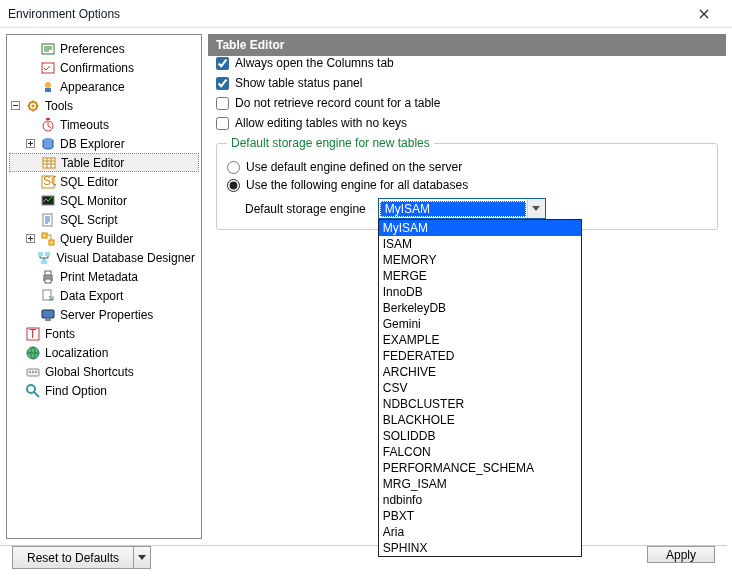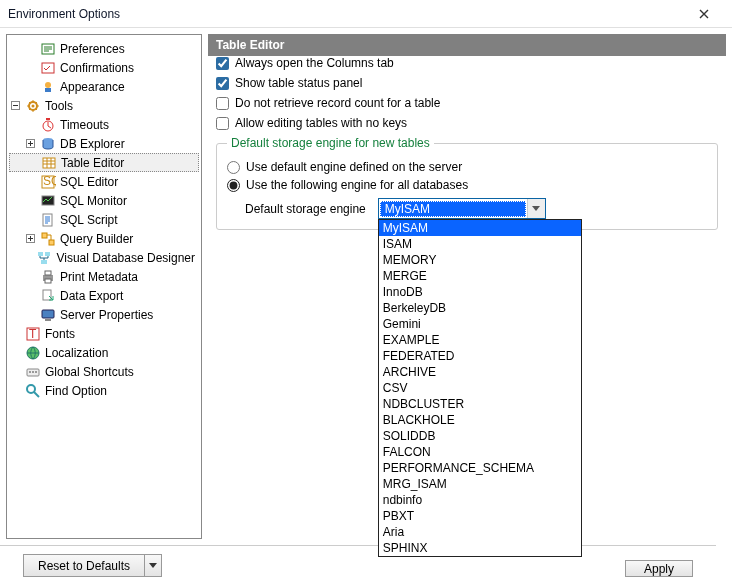--- a/index.html
+++ b/index.html
@@ -33,21 +33,21 @@
 .engine-row { display: flex; align-items: center; gap: 12px; margin-top: 6px; padding-left: 18px; }
 
 .combo { position: relative; width: 168px; }
 .combo-field { display: flex; align-items: center; height: 21px; border: 1px solid #0a64a4; background: #fff; }
 .combo-field .val { flex:1; padding: 0 4px; background: #0a64ff; color:#fff; border:1px dotted #fff; margin:1px; }
 .combo-field .btn { width: 18px; height: 100%; border-left: 1px solid #ccc; background: #eee; display:flex; align-items:center; justify-content:center; }
 .dropdown { position: absolute; top: 21px; left: 0; width: 204px; border: 1px solid #222; background: #fff; z-index: 10; }
 .dropdown .opt { padding: 1px 4px; cursor: pointer; white-space: nowrap; }
 .dropdown .opt.sel { background: #0a64ff; color: #fff; }
 
-.footer { position: absolute; left: 0; right: 16px; bottom: 0; height: 32px; border-top: 1px solid #ccc; display: flex; align-items: flex-end; padding: 0 23px; gap: 8px; }
+.footer { position: absolute; left: 0; right: 5px; bottom: 0; height: 32px; border-top: 1px solid #ccc; display: flex; align-items: flex-start; padding: 0 12px; gap: 8px; }
 .footer .spacer { flex: 1; }
 .btn-std { height: 17px; border: 1px solid #999; background: linear-gradient(#f8f8f8,#e4e4e4); padding: 0 18px; cursor: pointer; }
 .btn-split { display: flex; }
 .btn-split .main { height: 23px; border:1px solid #999; border-right:none; background: linear-gradient(#f8f8f8,#e4e4e4); padding: 0 14px; cursor:pointer; }
 .btn-split .caret { height:23px; width:18px; border:1px solid #999; background: linear-gradient(#f8f8f8,#e4e4e4); display:flex; align-items:center; justify-content:center; cursor:pointer; }
 
 svg { display: block; }
 </style>
 </head>
 <body>

